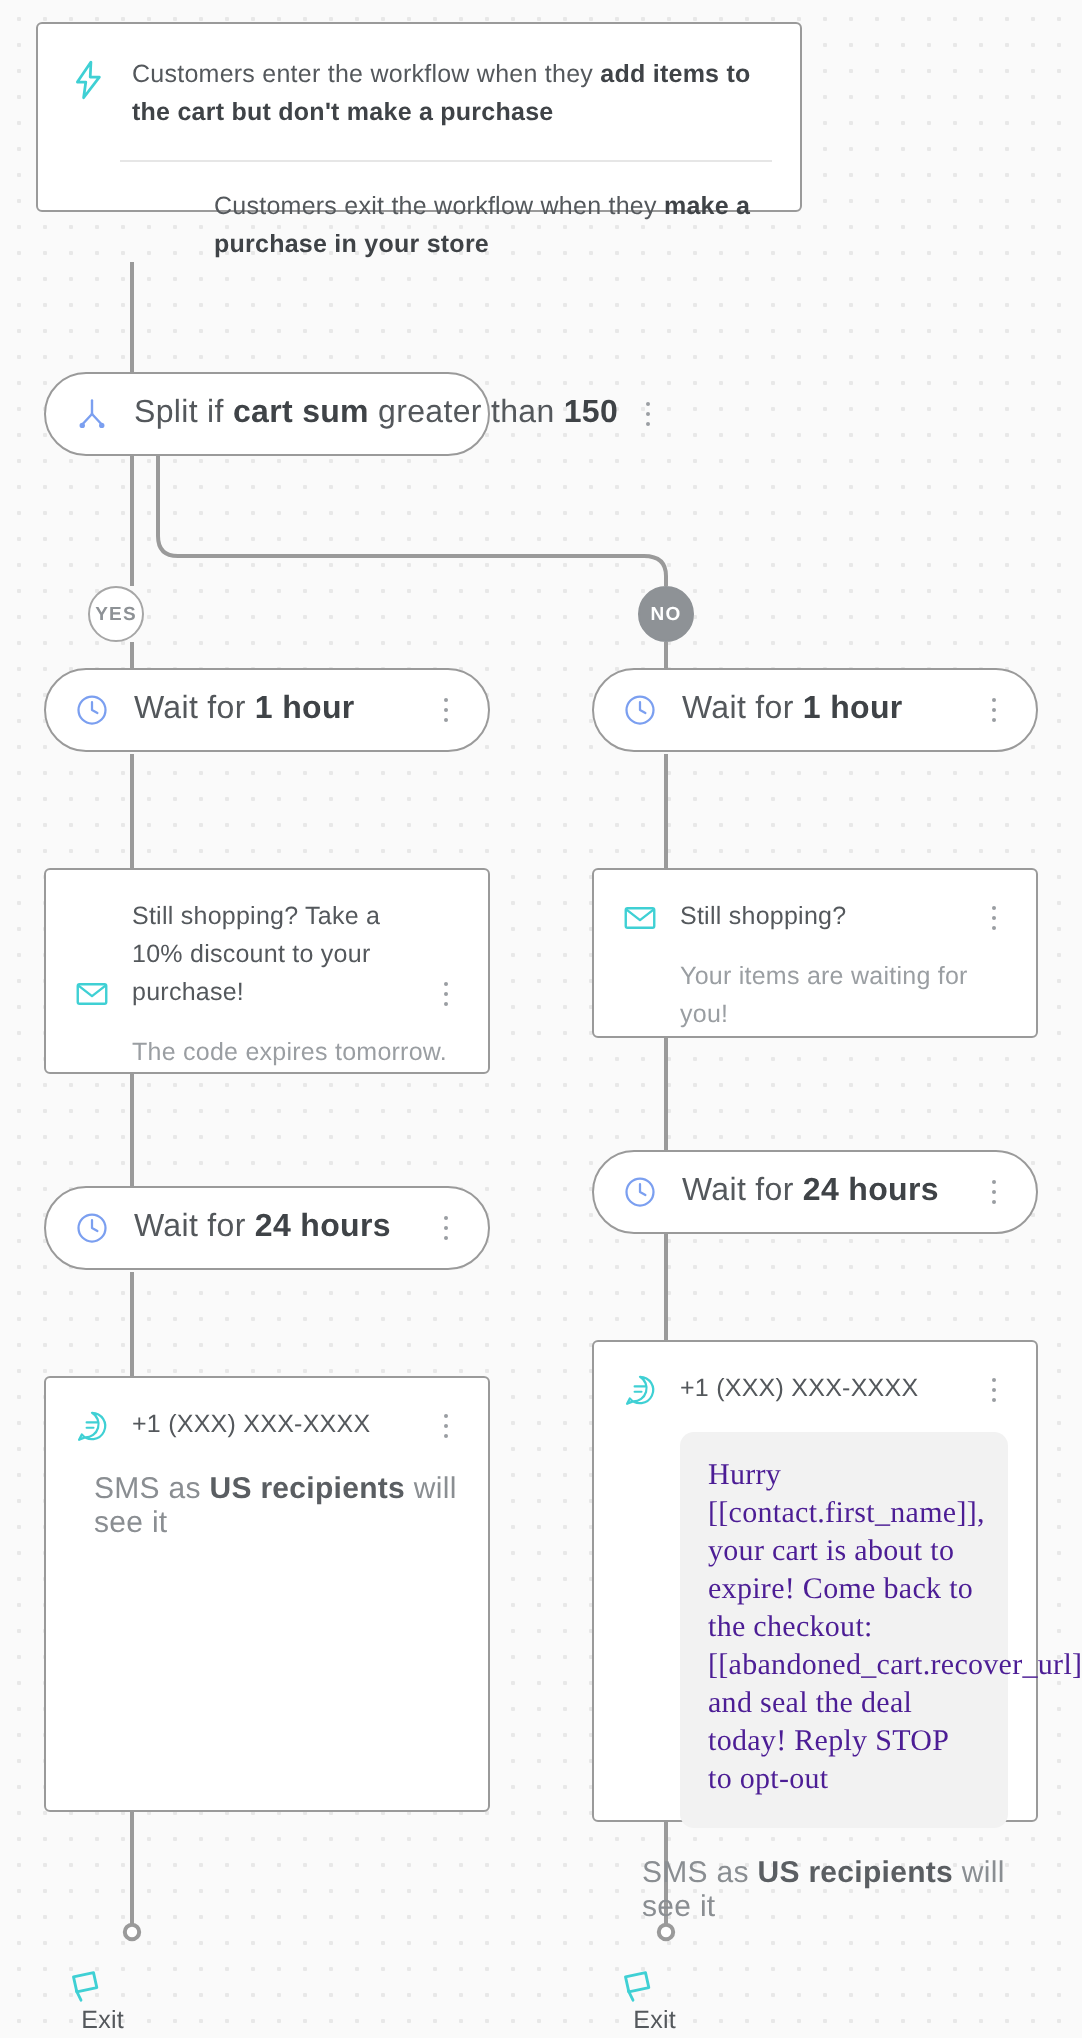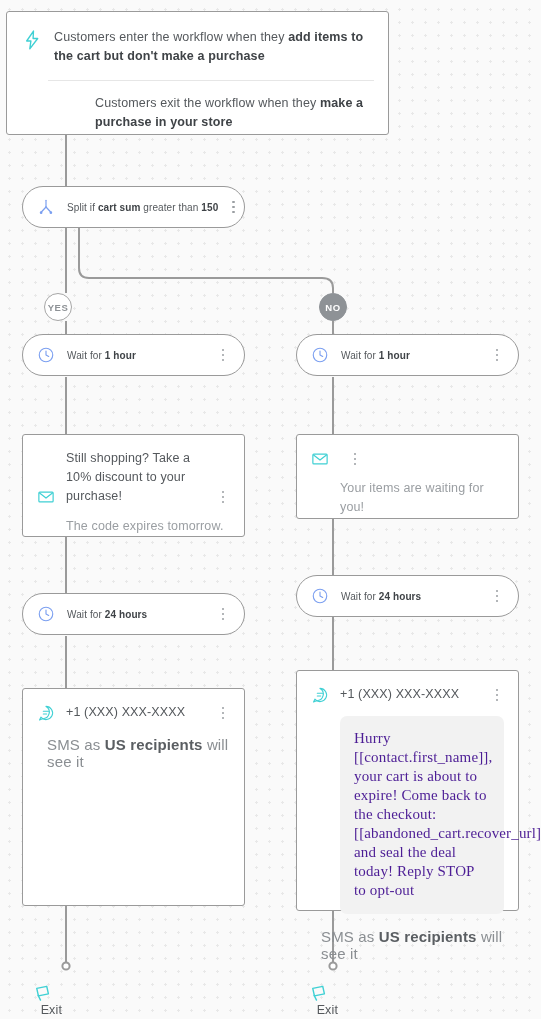--- a/index.html
+++ b/index.html
@@ -32,24 +32,24 @@
   }
   .node {
     position: absolute;
     background: #ffffff;
     border: 1px solid #9a9a9a;
     box-sizing: border-box;
   }
 
   
   .trigger-card {
-    left: 6px;
+    left: 18px;
     top: 11px;
     width: 383px;
-    height: 124px;
+    height: 95px;
     border-radius: 3px;
     padding: 0;
   }
   .trigger-row {
     display: flex;
     align-items: flex-start;
     padding: 16px 18px 14px 14px;
   }
   .trigger-row.second {
     padding-top: 13px;
@@ -86,21 +86,21 @@
     padding: 0 8px 0 14px;
   }
   .pill .ico {
     width: 18px;
     min-width: 18px;
     height: 18px;
     margin-right: 12px;
     display: block;
   }
   .pill .label {
-    font-size: 10px;
+    font-size: 16px;
     color: #54585c;
     flex: 1;
     white-space: nowrap;
     letter-spacing: 0.01em;
   }
   .pill .label b {
     font-weight: 700;
     color: #3f4347;
   }
 
@@ -339,20 +339,21 @@
     </div>
     <div class="msg-preview">The code expires tomorrow.</div>
   </div>
 
   <div class="node msg-card" style="left:296px; top:434px; width:223px; height:85px;">
     <div class="msg-head">
       <svg class="ico" viewBox="0 0 24 24">
         <rect x="2.5" y="5.5" width="19" height="13" rx="1.2" fill="none" stroke="#3fd0d4" stroke-width="1.6"></rect>
         <path d="M3 6.4 L12 13.4 L21 6.4" fill="none" stroke="#3fd0d4" stroke-width="1.6" stroke-linejoin="round"></path>
       </svg>
+      <div class="msg-subject">Still shopping?</div>
       <div class="kebab">
         <i></i>
         <i></i>
         <i></i>
       </div>
     </div>
     <div class="msg-preview">Your items are waiting for you!</div>
   </div>
 
   <div class="node pill" style="left:22px; top:593px; width:223px;">

